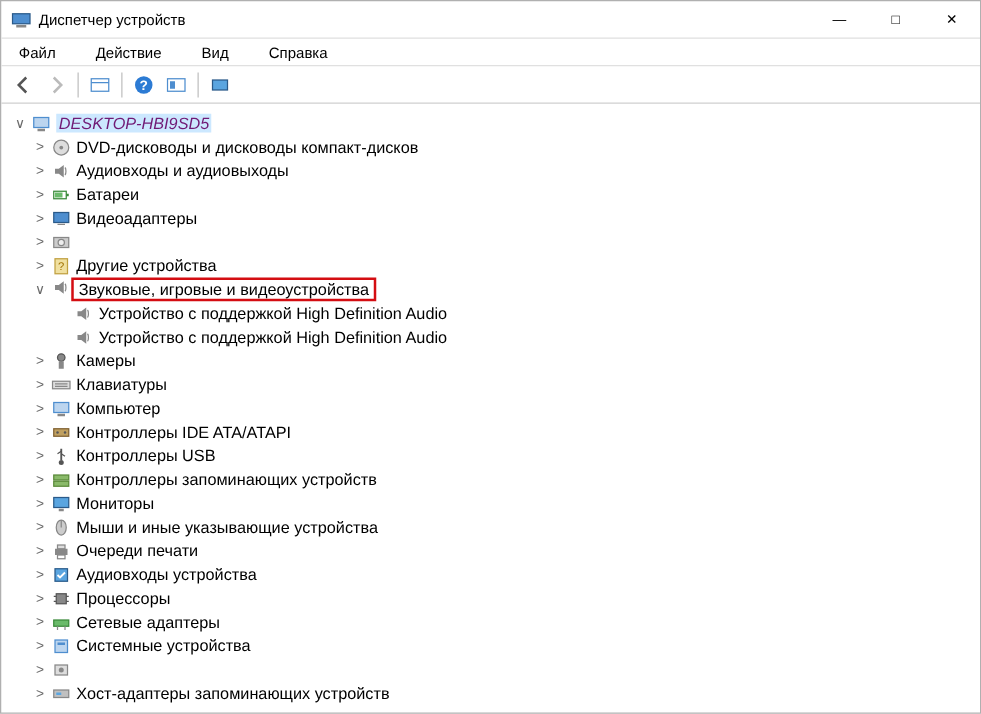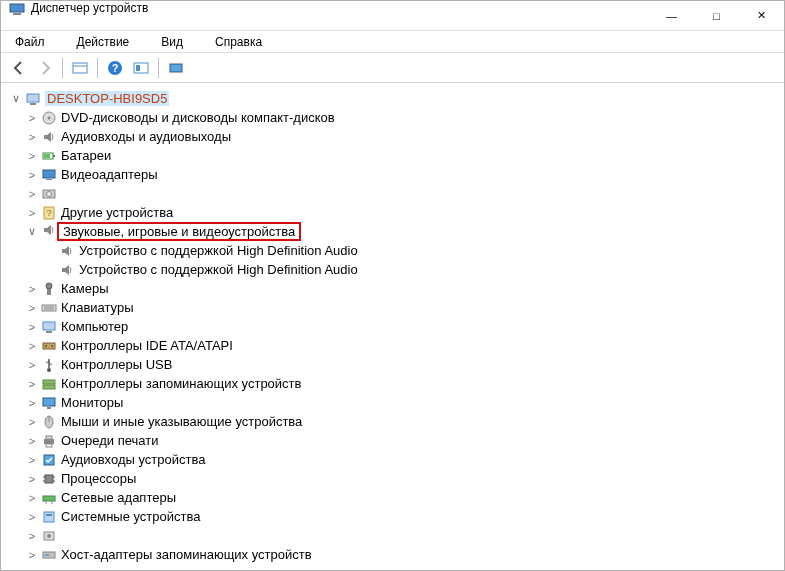--- a/index.html
+++ b/index.html
@@ -1,33 +1,33 @@
 <!DOCTYPE html>
 <html><head>
 <meta charset="utf-8">
 <style>
   * { box-sizing: border-box; margin: 0; padding: 0; }
   body { font-family: "Segoe UI", Tahoma, sans-serif; font-size: 12px; background: #fff; width: 785px; height: 571px; border: 1px solid #b0b0b0; overflow: hidden; position: relative; }
-  .titlebar { height: 30px; display: flex; padding-left: 8px; border-bottom: 1px solid #e0e0e0; }
+  .titlebar { height: 30px; display: flex; align-items: center; padding-left: 8px; border-bottom: 1px solid #e0e0e0; }
   .titlebar .icon { width: 16px; height: 16px; margin-right: 6px; display:flex; align-items:center; justify-content:center; }
   .title { flex: 1; font-size: 12px; }
   .winbtns { display: flex; }
   .winbtns div { width: 45px; height: 29px; display: flex; align-items: center; justify-content: center; font-family: "Segoe UI Symbol", sans-serif; font-size: 11px; cursor: default; }
   .menubar { height: 22px; display: flex; align-items: center; padding: 0 6px; gap: 16px; border-bottom: 1px solid #e0e0e0; }
   .menubar span { padding: 2px 8px; font-size: 12px; cursor: default; }
   .toolbar { height: 30px; display: flex; align-items: center; padding: 0 6px; border-bottom: 1px solid #d0d0d0; gap: 2px; }
   .tbtn { width: 24px; height: 24px; display: flex; align-items: center; justify-content: center; cursor: default; }
   .tbtn svg { width:16px; height:16px; }
   .tsep { width: 1px; height: 20px; background: #c0c0c0; margin: 0 3px; }
   .tree { padding: 6px 4px 6px 8px; overflow: auto; height: calc(100% - 82px); }
   .node { display: flex; align-items: center; height: 19px; white-space: nowrap; cursor: default; }
   .node .exp { width: 14px; height: 14px; display: flex; align-items: center; justify-content: center; margin-right: 2px; font-size: 11px; color: #6b6b6b; user-select: none; }
   .node .ic { width: 16px; height: 16px; margin-right: 4px; display: flex; align-items: center; justify-content: center; }
   .node .lbl { font-size: 13px; }
-  .root .lbl { color: #c2410c; background: #cce8ff; padding: 0 2px; }
+  .root .lbl { color: #701a75; background: #cce8ff; padding: 0 2px; font-style: italic; }
   .hl { border: 2px solid #d40d12; padding: 0 4px; }
   .lv1 { padding-left: 16px; }
   .lv2 { padding-left: 34px; }
 </style>
 </head>
 <body>
 
 <div class="titlebar">
   <span class="icon">
     <svg viewBox="0 0 16 16">

